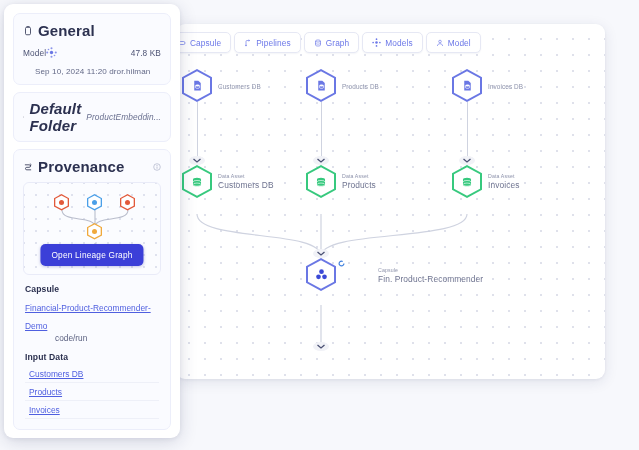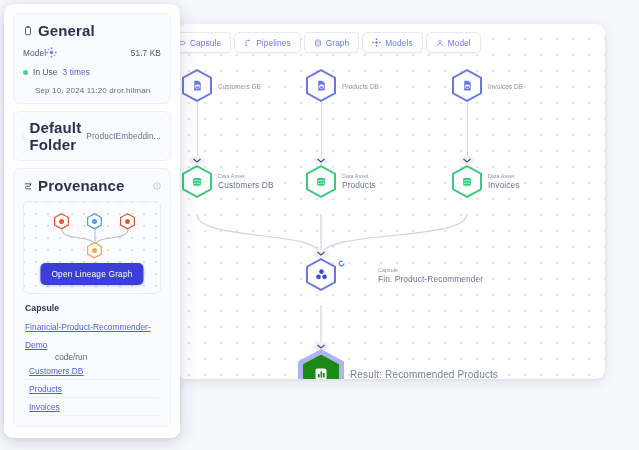--- a/index.html
+++ b/index.html
@@ -383,37 +383,20 @@
           <svg width="7" height="7" viewBox="0 0 16 16" style="position:absolute; left:32px; top:2px;">
             <circle cx="8" cy="8" r="5.5" fill="none" stroke="#3b7ddd" stroke-width="2.6" stroke-dasharray="26 10"></circle>
           </svg>
         </div>
         <div class="node-label" style="top:56%;margin-left:36px;">
           <div class="node-kicker">Capsule</div>
           <div class="node-title">Fin. Product-Recommender</div>
         </div>
       </div>
 
-      <div class="node" style="left:122px; top:325px;">
-        <div style="position:relative; width:46px; height:50px;">
-          <div class="result-halo">
-            <div class="result-core">
-              <svg width="16" height="16" viewBox="0 0 16 16">
-                <rect x="2.5" y="2.5" width="11" height="11" rx="2" fill="#fff"></rect>
-                <rect x="5" y="8" width="1.7" height="3.5" fill="#1b8a16"></rect>
-                <rect x="7.5" y="5.5" width="1.7" height="6" fill="#1b8a16"></rect>
-                <rect x="10" y="7" width="1.7" height="4.5" fill="#1b8a16"></rect>
-              </svg>
-            </div>
-          </div>
-        </div>
-        <div class="node-label" style="left:52px;">
-          <div class="node-title-lg">Result: Recommended Products</div>
-        </div>
-      </div>
 
     </div>
   </div>
 
   <div class="sidebar">
 
     <div class="card">
       <div class="card-hd">
         <svg width="10" height="10" viewBox="0 0 16 16">
           <rect x="4" y="2" width="8" height="12" rx="2" fill="none" stroke="#2c3150" stroke-width="1.3"></rect>
@@ -428,34 +411,29 @@
           <svg width="11" height="11" viewBox="0 0 16 16">
             <circle cx="8" cy="8" r="2.4" fill="#6a77e4"></circle>
             <circle cx="8" cy="1.8" r="1.5" fill="#8a94ea"></circle>
             <circle cx="8" cy="14.2" r="1.5" fill="#8a94ea"></circle>
             <circle cx="1.8" cy="8" r="1.5" fill="#8a94ea"></circle>
             <circle cx="14.2" cy="8" r="1.5" fill="#8a94ea"></circle>
             <circle cx="3.6" cy="3.6" r="1.2" fill="#8a94ea"></circle>
             <circle cx="12.4" cy="12.4" r="1.2" fill="#8a94ea"></circle>
           </svg>
         </span>
-        <span class="val">51.7 KB</span>
-      </div>
-
-      <div style="display:flex; align-items:center; gap:5px; margin-top:9px;">
-        <span class="dot"></span>
-        <span class="lbl">In Use</span>
-        <span class="lbl link">3 times</span>
-      </div>
+        <span class="val">47.8 KB</span>
+      </div>
+
 
       <div class="muted" style="margin-top:9px;">Sep 10, 2024 11:20 dror.hilman</div>
     </div>
 
     <div class="card" style="padding:7px 9px;">
-      <div style="display:flex; align-items:center; gap:5px;">
+      <div style="display:flex; align-items:center; gap:5px;font-style:italic;">
         <svg width="10" height="10" viewBox="0 0 16 16">
           <rect x="2" y="3.5" width="12" height="9.5" rx="1.8" fill="none" stroke="#2c3150" stroke-width="1.3"></rect>
           <path d="M5.3 8.2 7 9.9l3.6-3.6" fill="none" stroke="#2c3150" stroke-width="1.3"></path>
         </svg>
         <span class="card-hd-title">Default Folder</span>
         <span class="lbl" style="color:#6a7090;">ProductEmbeddin...</span>
       </div>
     </div>
 
     <div class="card" style="padding:8px 9px 10px 9px;">
@@ -515,20 +493,21 @@
 
         <button class="lineage-btn">Open Lineage Graph</button>
       </div>
 
       <div class="prov-body">
         <div class="sec-title">Capsule</div>
         <a class="sec-link link-u" href="#">Financial-Product-Recommender-Demo</a>
 
         <div class="code">code/run</div>
 
+        <div class="sec-title">Input Data</div>
         <div>
           <div class="inp-item">
             <a class="link-u" href="#">Customers DB</a>
           </div>
           <div class="inp-item">
             <a class="link-u" href="#">Products</a>
           </div>
           <div class="inp-item" style="border-bottom:1px solid #eef0f8;">
             <a class="link-u" href="#">Invoices</a>
           </div>

